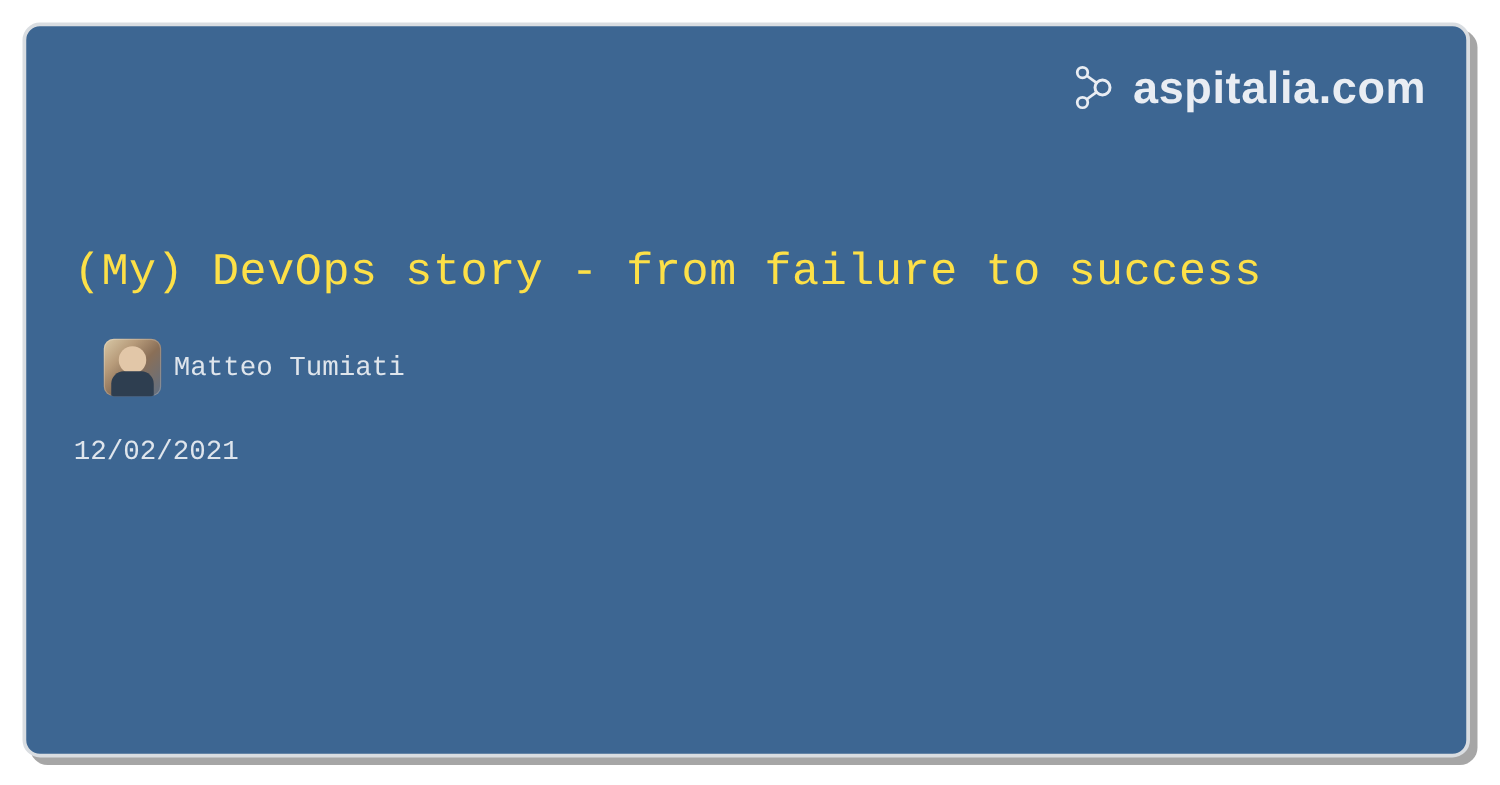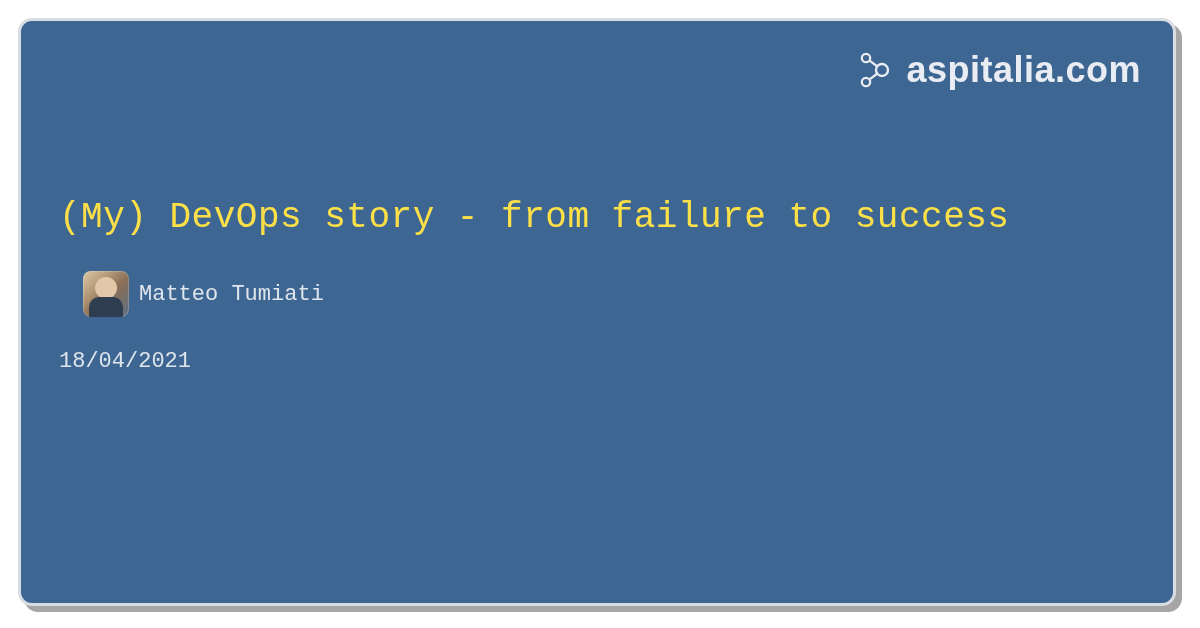--- a/index.html
+++ b/index.html
@@ -134,16 +134,16 @@
     <span class="logo-text">aspitalia.com</span>
   </div>
 
   <div class="title">(My) DevOps story - from failure to success</div>
 
   <div class="author-row">
     <div class="avatar"></div>
     <div class="author-name">Matteo Tumiati</div>
   </div>
 
-  <div class="meta-date">18/04/2021</div>
+  <div class="meta-date">12/02/2021</div>
 
 
 </div>
 
 </body></html>

